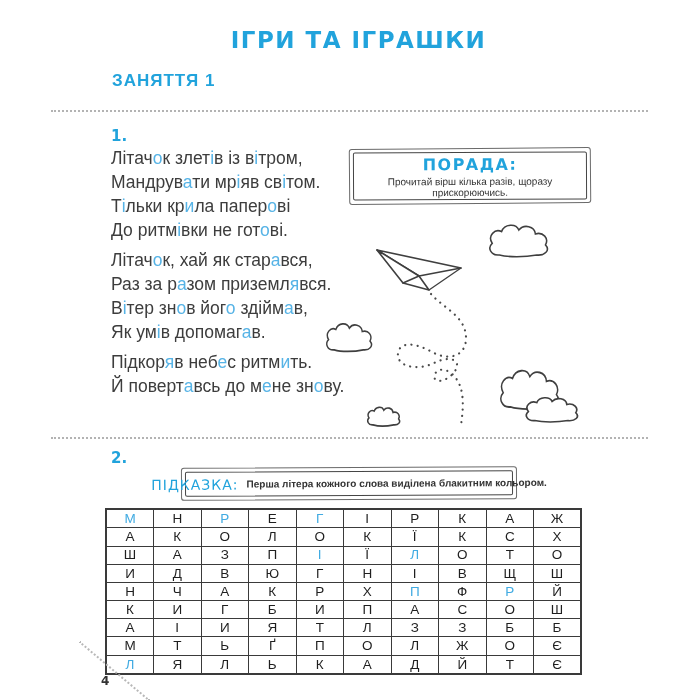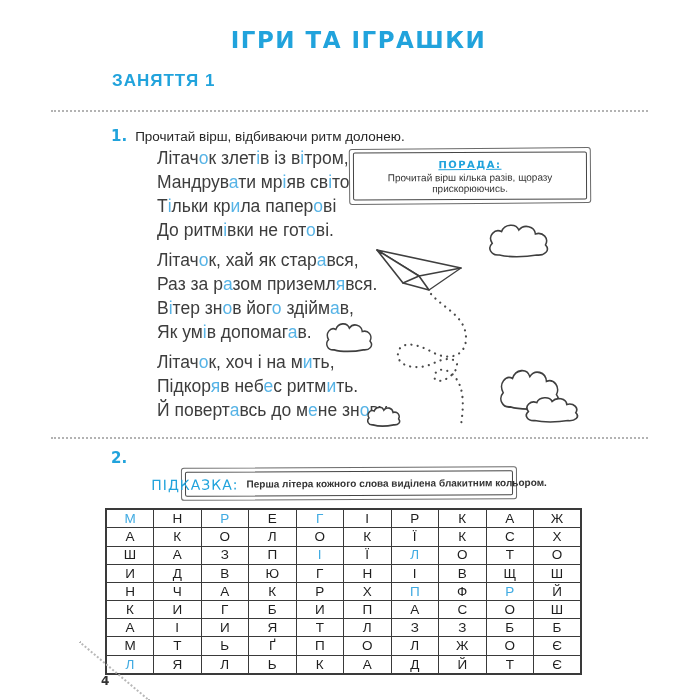--- a/index.html
+++ b/index.html
@@ -8,30 +8,30 @@
   .page-title{position:absolute;top:27px;left:0;width:100%;text-align:center;
         font-family:"DejaVu Sans",sans-serif;font-weight:bold;font-size:23px;
         letter-spacing:1.5px;color:var(--accent);}
   .lesson-title{position:absolute;top:71px;left:112px;font-family:Liberation Sans, sans-serif;
         font-weight:bold;font-size:17px;letter-spacing:1px;color:var(--accent);}
   .dotted-sep{position:absolute;left:51px;width:597px;height:0;border-top:2px dotted #b3b3b3;}
   .sep1{top:110px}.sep2{top:437px}
   .instruction{position:absolute;display:flex;gap:8px;align-items:baseline;font-size:13.5px;color:#262626;}
   .instr1{left:111px;top:127px}.instr2{left:111px;top:449px}
   .instr-num{color:var(--accent);font-family:"DejaVu Sans",sans-serif;font-weight:bold;font-size:15px;}
-  .poem{position:absolute;left:111px;top:146px;font-size:17.5px;line-height:24px;color:#3d3d3d;margin-left:46px;}
+  .poem{position:absolute;left:111px;top:146px;font-size:17.5px;line-height:24px;color:#3d3d3d;}
   .stanza{margin:0 0 6px 0;}
   .poem .hl{color:var(--poemHl);}
   .tipbox{position:absolute;border:1.2px solid #6a6a6a;border-radius:3px;padding:3px;background:#fff;box-sizing:border-box;}
   .tipbox-inner{border:1.8px solid #454545;border-radius:2px;height:100%;box-sizing:border-box;
         display:flex;flex-direction:column;justify-content:center;align-items:center;padding:2px 8px;}
   .porada{left:349px;top:148px;width:242px;height:56px;transform:rotate(-0.5deg);}
   .porada .tipbox-inner{transform:rotate(0.25deg);}
-  .tip-title{font-family:"DejaVu Sans",sans-serif;font-weight:bold;font-size:10px;
-        letter-spacing:1.5px;color:var(--accent);text-decoration:underline;}
+  .tip-title{font-family:"DejaVu Sans",sans-serif;font-weight:bold;font-size:16px;
+        letter-spacing:1.5px;color:var(--accent);}
   .tip-text{font-size:10px;font-weight:normal;color:#333;text-align:center;margin-top:2px;}
   .pidkazka{left:181px;top:467px;width:336px;height:33px;transform:rotate(-0.3deg);}
   .pidkazka .tipbox-inner{flex-direction:row;gap:8px;}
   .hint-title{font-family:"DejaVu Sans",sans-serif;font-weight:normal;font-size:14px;
         letter-spacing:1px;color:var(--accent);white-space:nowrap;}
   .hint-text{font-size:10px;font-weight:bold;color:#333;white-space:nowrap;}
   .letter-grid{position:absolute;left:105px;top:508px;width:477px;height:167px;
         border-collapse:collapse;table-layout:fixed;border:2px solid #3a3a3a;}
   .letter-grid td{border:1.3px solid #3a3a3a;text-align:center;vertical-align:middle;
         font-size:13.5px;color:#1f1f1f;padding:0;line-height:1;}
@@ -46,38 +46,36 @@
 <body>
 
 <div class="page">
 
   <div class="page-title">ІГРИ ТА ІГРАШКИ</div>
   <div class="lesson-title">ЗАНЯТТЯ 1</div>
   <div class="dotted-sep sep1"></div>
 
   <div class="instruction instr1">
     <span class="instr-num">1.</span>
-    <span class="instr-text">Прочитай вірш, відбиваючи ритм долонею.</span>
   </div>
 
   <div class="poem" id="poem">
       <div class="stanza">
         <div class="poem-line"><span>Літач</span><span class="hl">о</span><span>к злет</span><span class="hl">і</span><span>в із в</span><span class="hl">і</span><span>тром,</span></div>
         <div class="poem-line"><span>Мандрув</span><span class="hl">а</span><span>ти мр</span><span class="hl">і</span><span>яв св</span><span class="hl">і</span><span>том.</span></div>
         <div class="poem-line"><span>Т</span><span class="hl">і</span><span>льки кр</span><span class="hl">и</span><span>ла папер</span><span class="hl">о</span><span>ві</span></div>
         <div class="poem-line"><span>До ритм</span><span class="hl">і</span><span>вки не гот</span><span class="hl">о</span><span>ві.</span></div>
       </div>
       <div class="stanza">
         <div class="poem-line"><span>Літач</span><span class="hl">о</span><span>к, хай як стар</span><span class="hl">а</span><span>вся,</span></div>
         <div class="poem-line"><span>Раз за р</span><span class="hl">а</span><span>зом приземл</span><span class="hl">я</span><span>вся.</span></div>
         <div class="poem-line"><span>В</span><span class="hl">і</span><span>тер зн</span><span class="hl">о</span><span>в йог</span><span class="hl">о</span><span> здійм</span><span class="hl">а</span><span>в,</span></div>
         <div class="poem-line"><span>Як ум</span><span class="hl">і</span><span>в допомаг</span><span class="hl">а</span><span>в.</span></div>
       </div>
       <div class="stanza">
-        <div class="poem-line"><span>Літач</span><span class="hl">о</span><span>к, хоч і на м</span><span class="hl">и</span><span>ть,</span></div>
         <div class="poem-line"><span>Підкор</span><span class="hl">я</span><span>в неб</span><span class="hl">е</span><span>с ритм</span><span class="hl">и</span><span>ть.</span></div>
         <div class="poem-line"><span>Й поверт</span><span class="hl">а</span><span>всь до м</span><span class="hl">е</span><span>не зн</span><span class="hl">о</span><span>ву.</span></div>
       </div>
     </div>
 
   <div class="tipbox porada">
     <div class="tipbox-inner">
       <div class="tip-title">ПОРАДА:</div>
       <div class="tip-text">Прочитай вірш кілька разів, щоразу прискорюючись.</div>
     </div>

